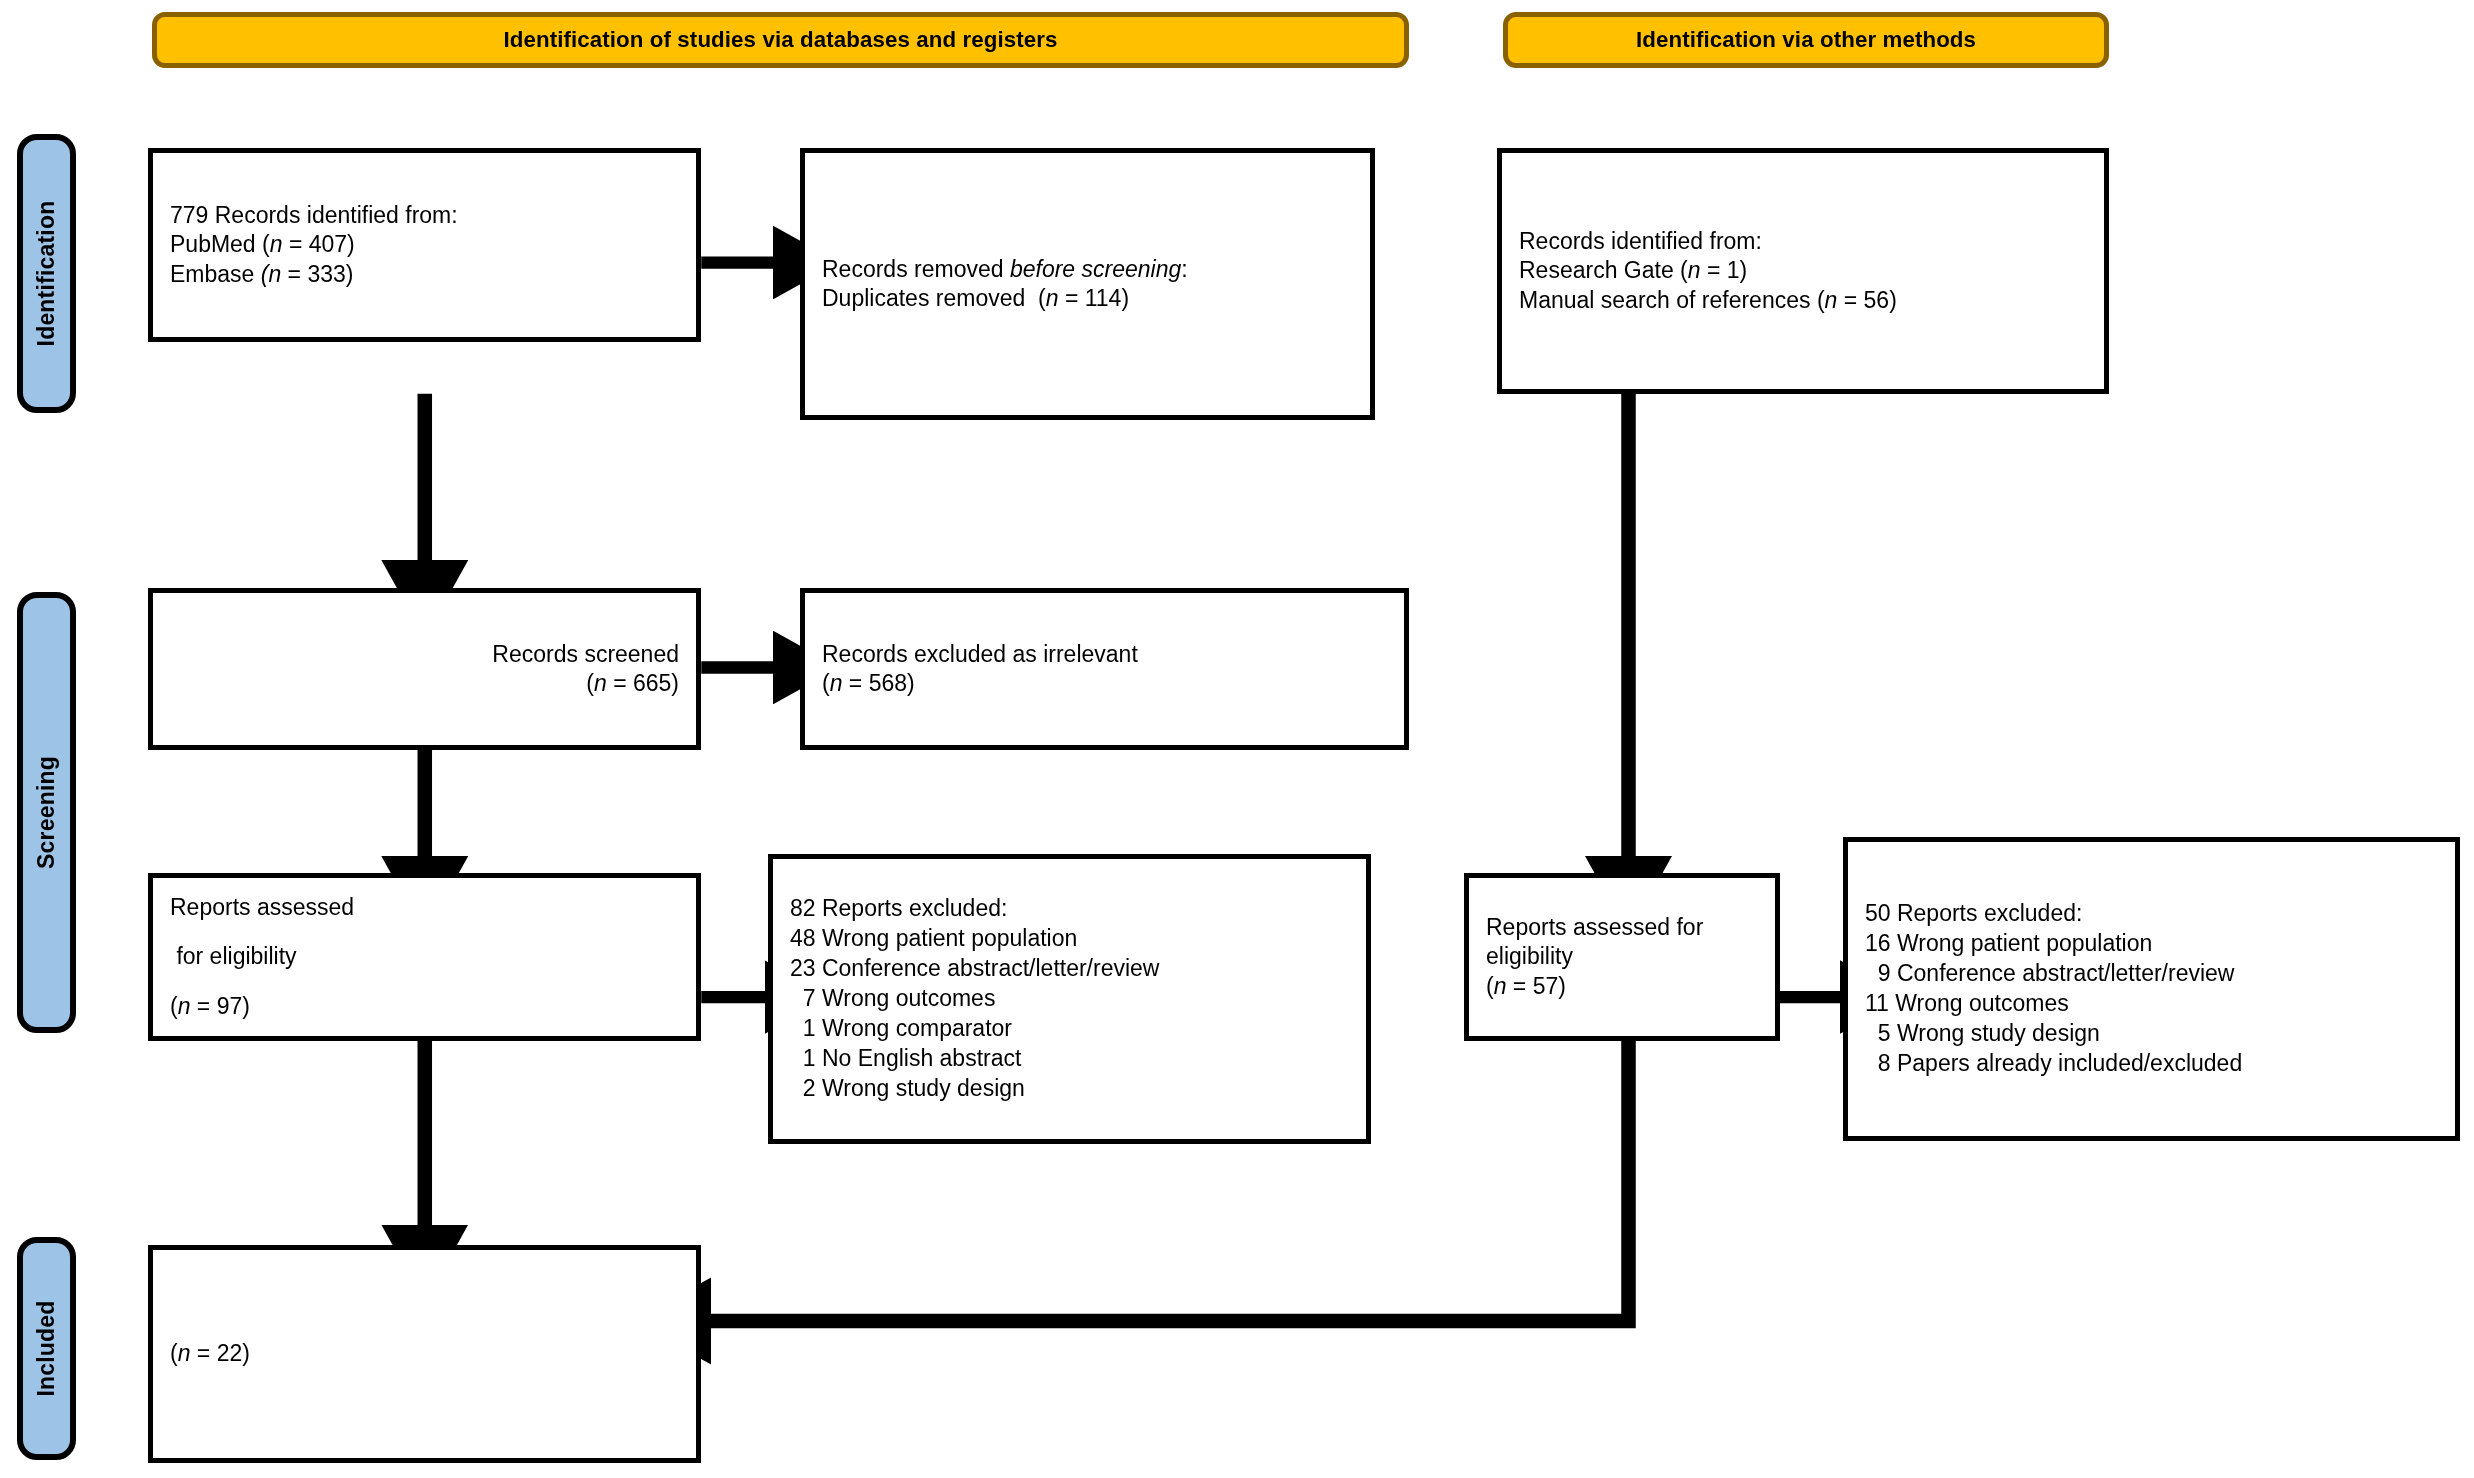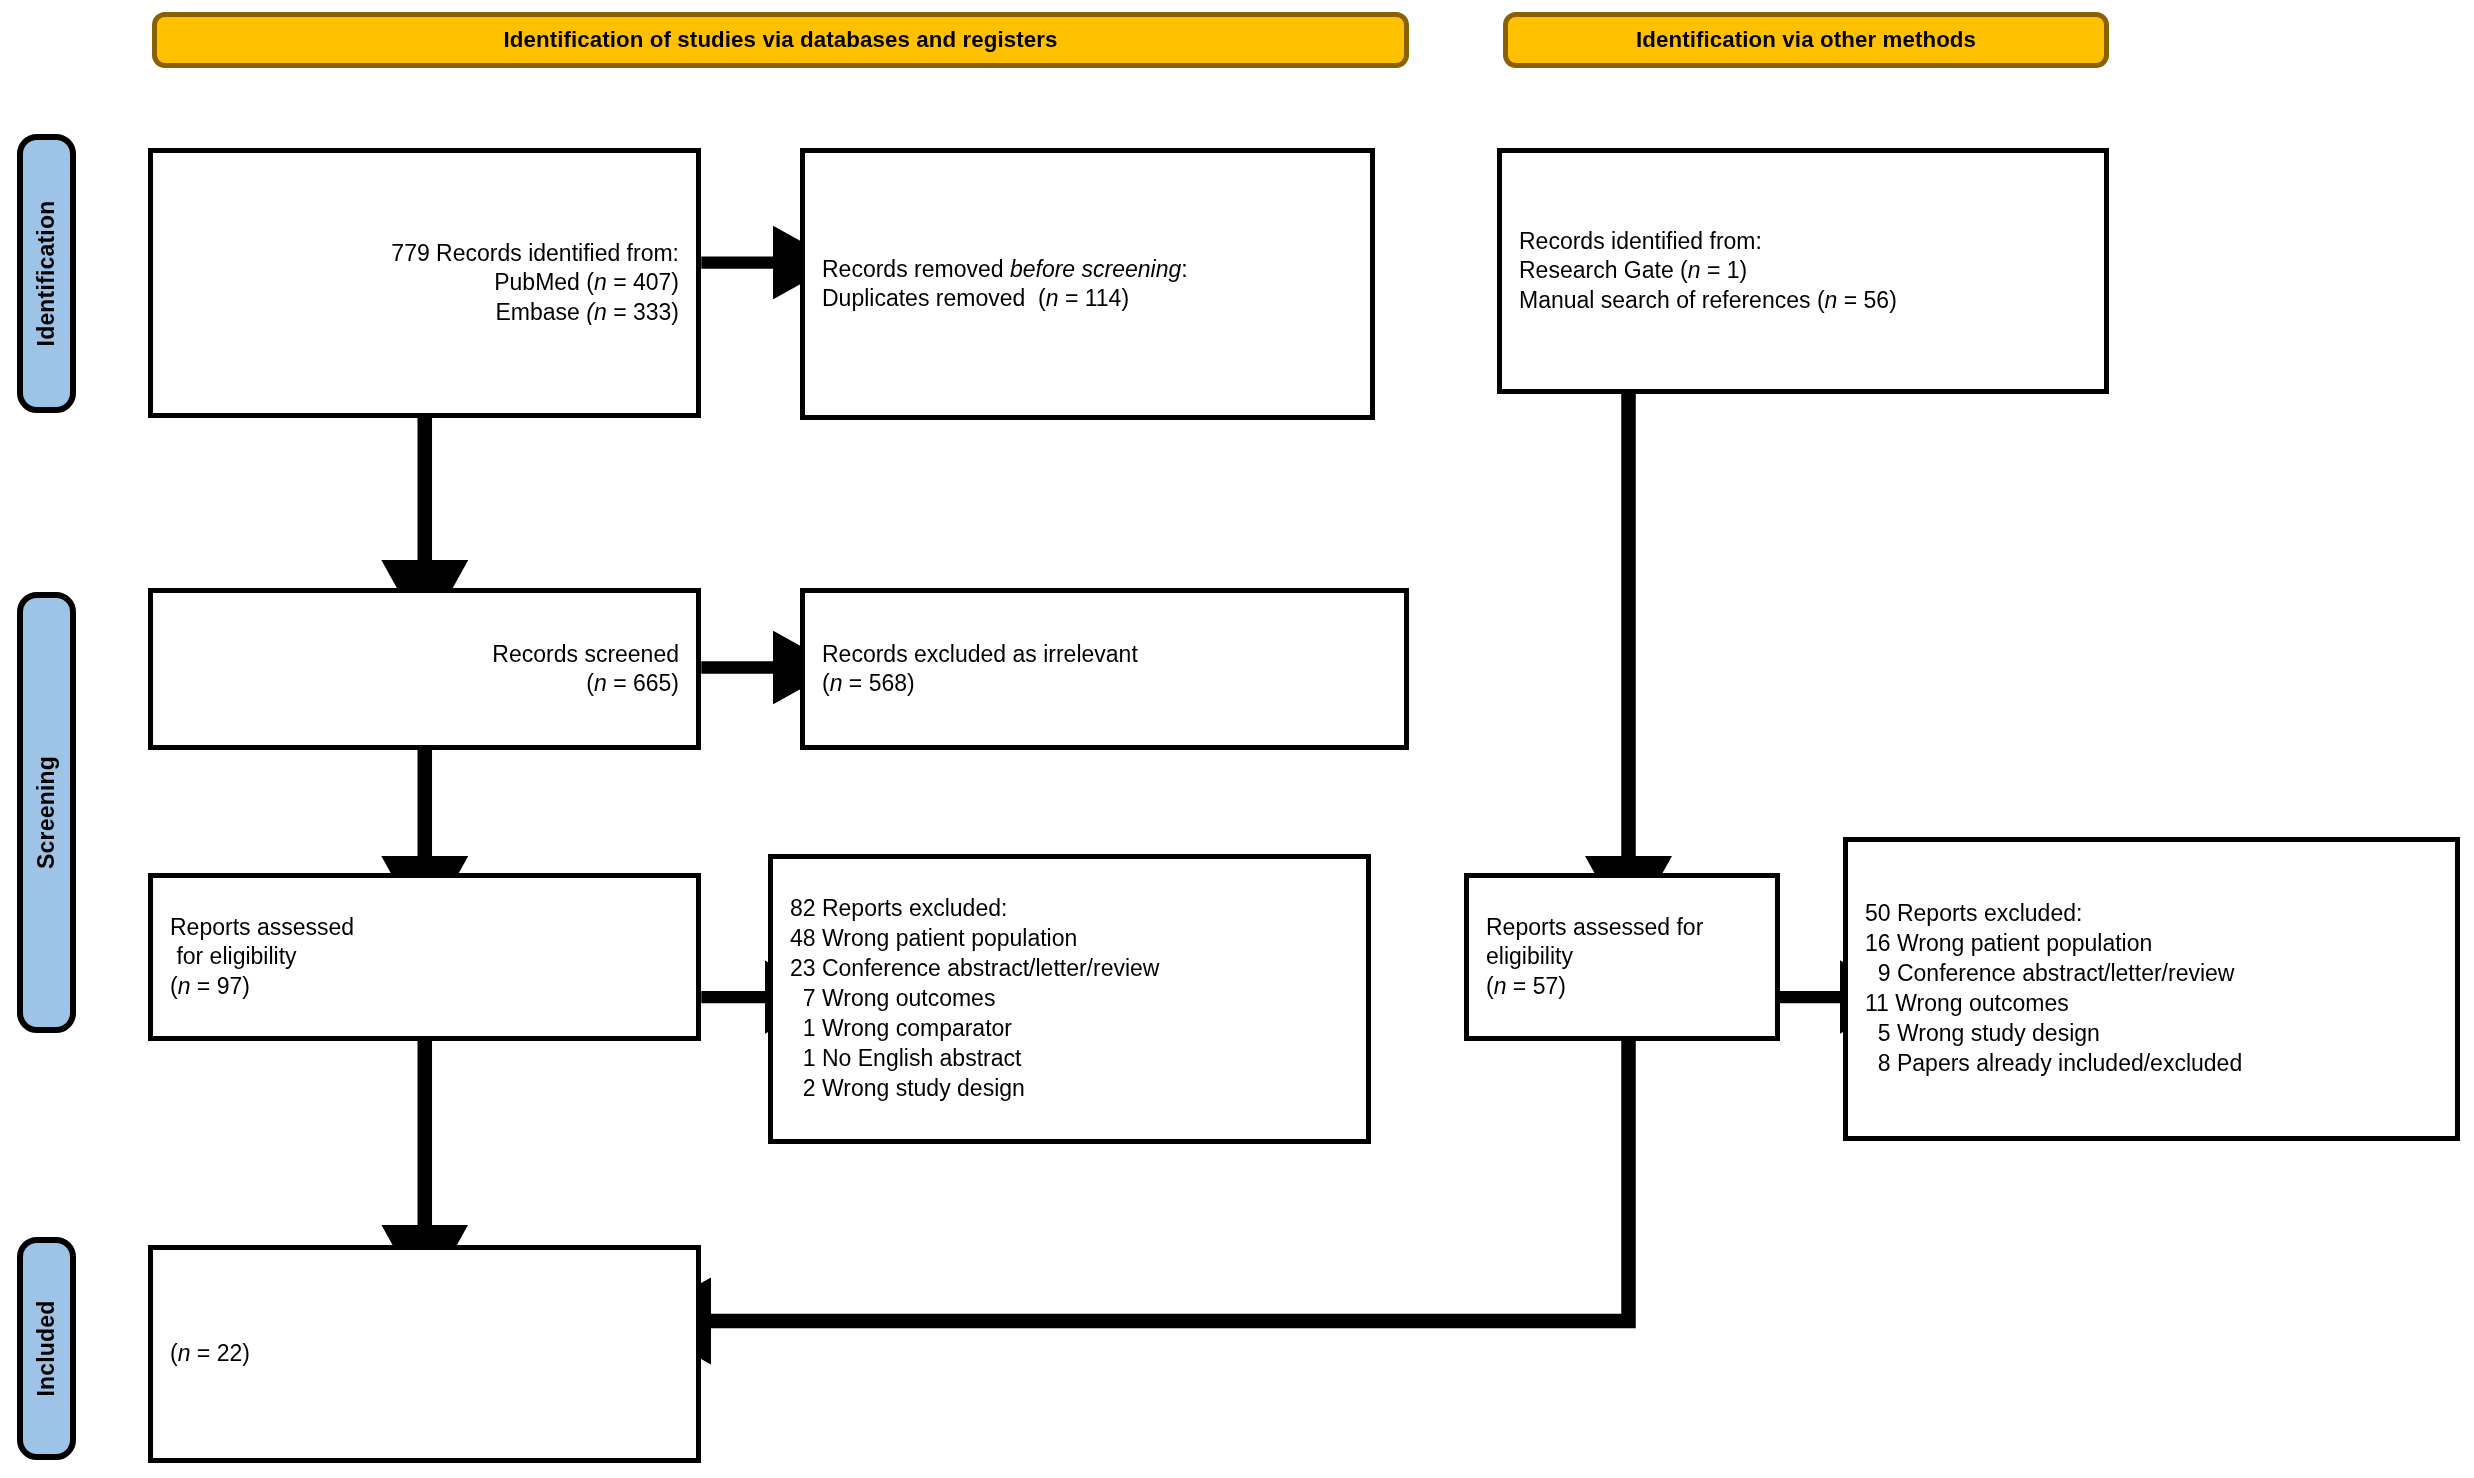--- a/index.html
+++ b/index.html
@@ -126,21 +126,21 @@
   </div>
 
   <div class="stage-label" style="left:17px; top:592px; width:59px; height:441px;">
     <span>Screening</span>
   </div>
 
   <div class="stage-label" style="left:17px; top:1237px; width:59px; height:223px;">
     <span>Included</span>
   </div>
 
-  <div class="box tight" style="left:148px; top:148px; width:553px; height:270px;text-align:right;">
+  <div class="box tight" style="left:148px; top:148px; width:553px; height:194px;">
     <div class="line">779 Records identified from:</div>
     <div class="line">PubMed (<i>n</i> = 407)</div>
     <div class="line">Embase <i>(n</i> = 333)</div>
   </div>
 
   <div class="box tight" style="left:800px; top:148px; width:575px; height:272px;">
     <div class="line">Records removed <i>before screening</i>:</div>
     <div class="line">Duplicates removed  (<i>n</i> = 114)</div>
   </div>
 
@@ -153,21 +153,21 @@
   <div class="box tight" style="left:148px; top:588px; width:553px; height:162px;align-items:flex-end;">
     <div class="line">Records screened</div>
     <div class="line">(<i>n</i> = 665)</div>
   </div>
 
   <div class="box tight" style="left:800px; top:588px; width:609px; height:162px;">
     <div class="line">Records excluded as irrelevant</div>
     <div class="line">(<i>n</i> = 568)</div>
   </div>
 
-  <div class="box tight" style="left:148px; top:873px; width:553px; height:168px;">
+  <div class="box tight" style="left:148px; top:873px; width:553px; height:168px;gap:20px;">
     <div class="line">Reports assessed</div>
     <div class="line"> for eligibility</div>
     <div class="line">(<i>n</i> = 97)</div>
   </div>
 
   <div class="box listbox" style="left:768px; top:854px; width:603px; height:290px;">
     <div class="line">82 Reports excluded:</div>
     <div class="line">48 Wrong patient population</div>
     <div class="line">23 Conference abstract/letter/review</div>
     <div class="line">  7 Wrong outcomes</div>

